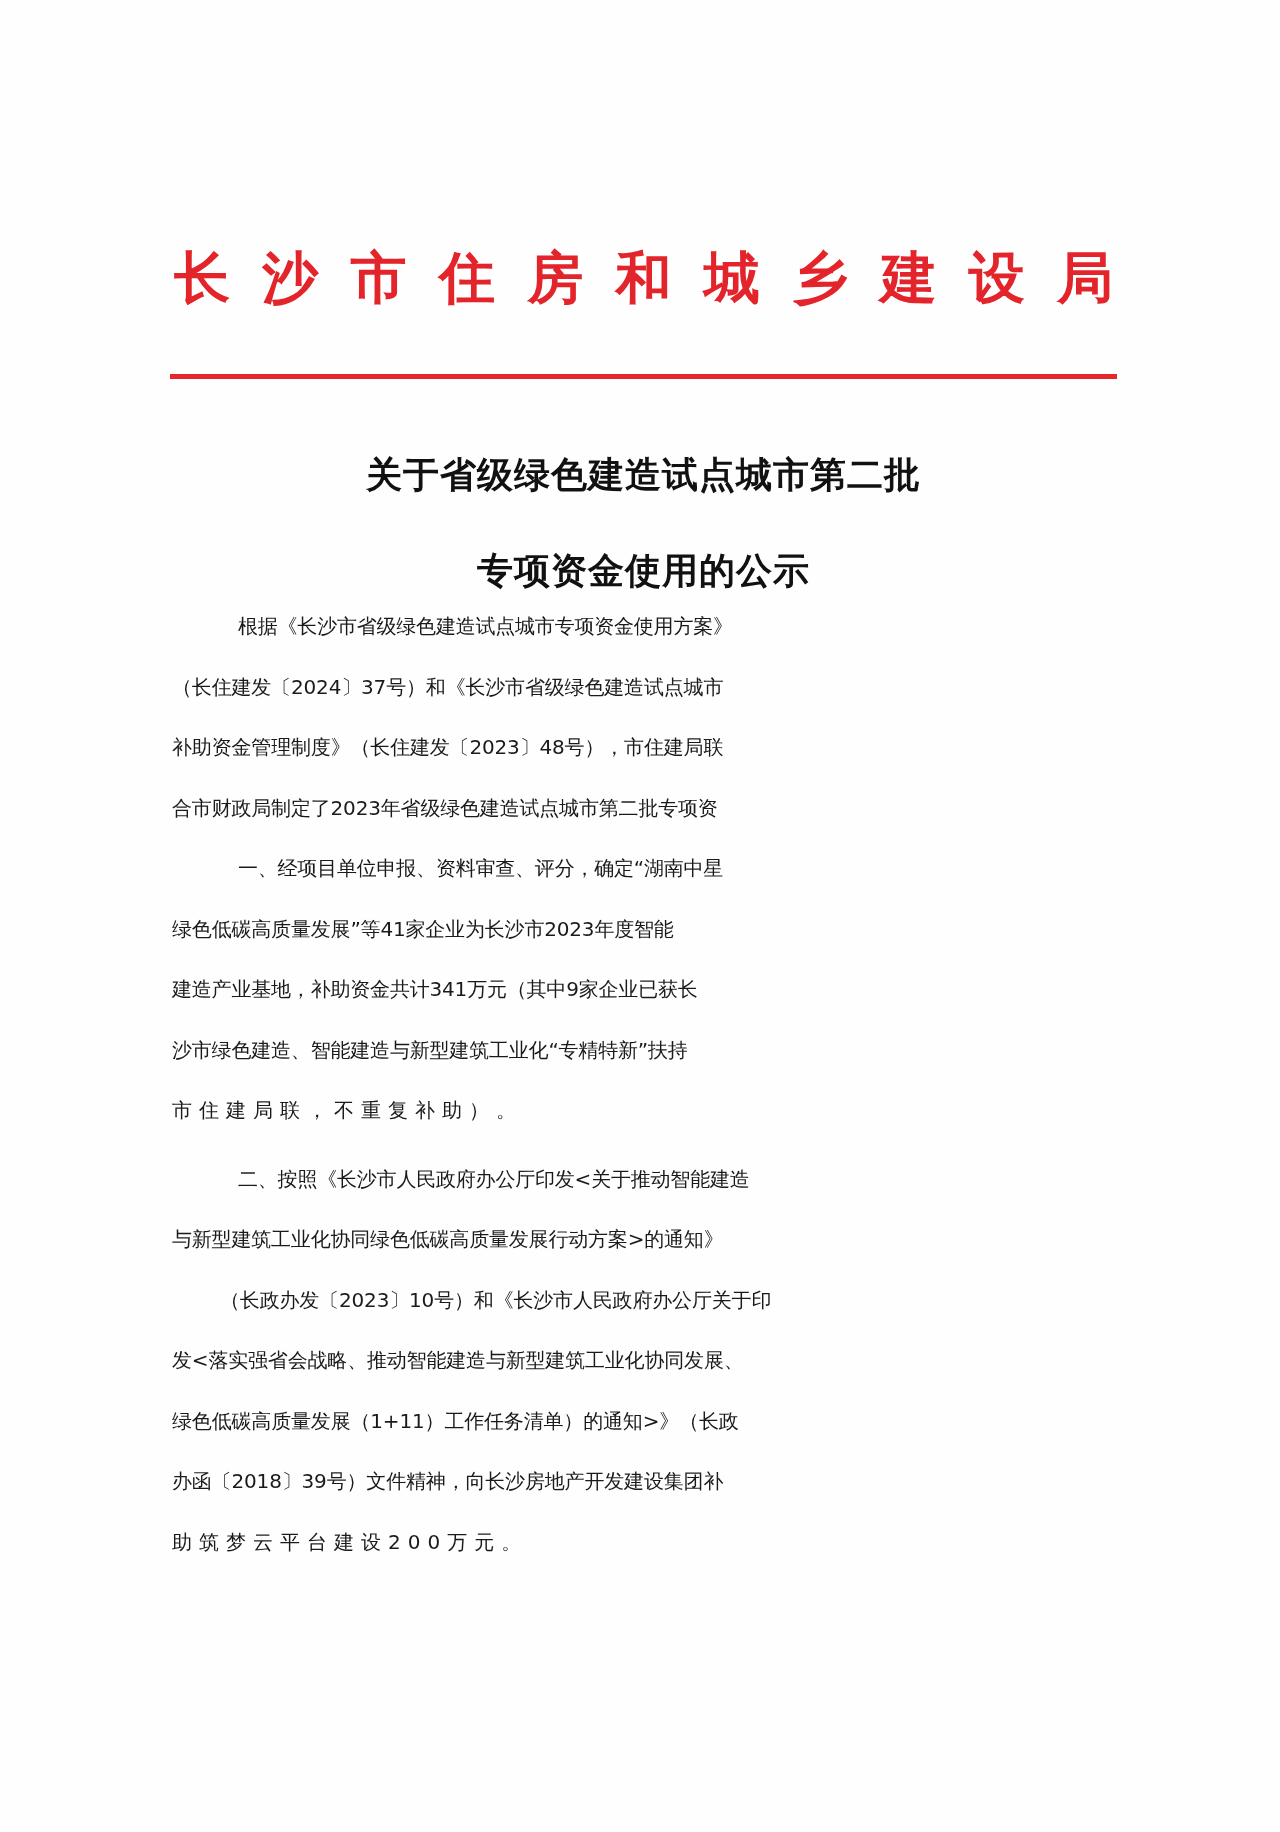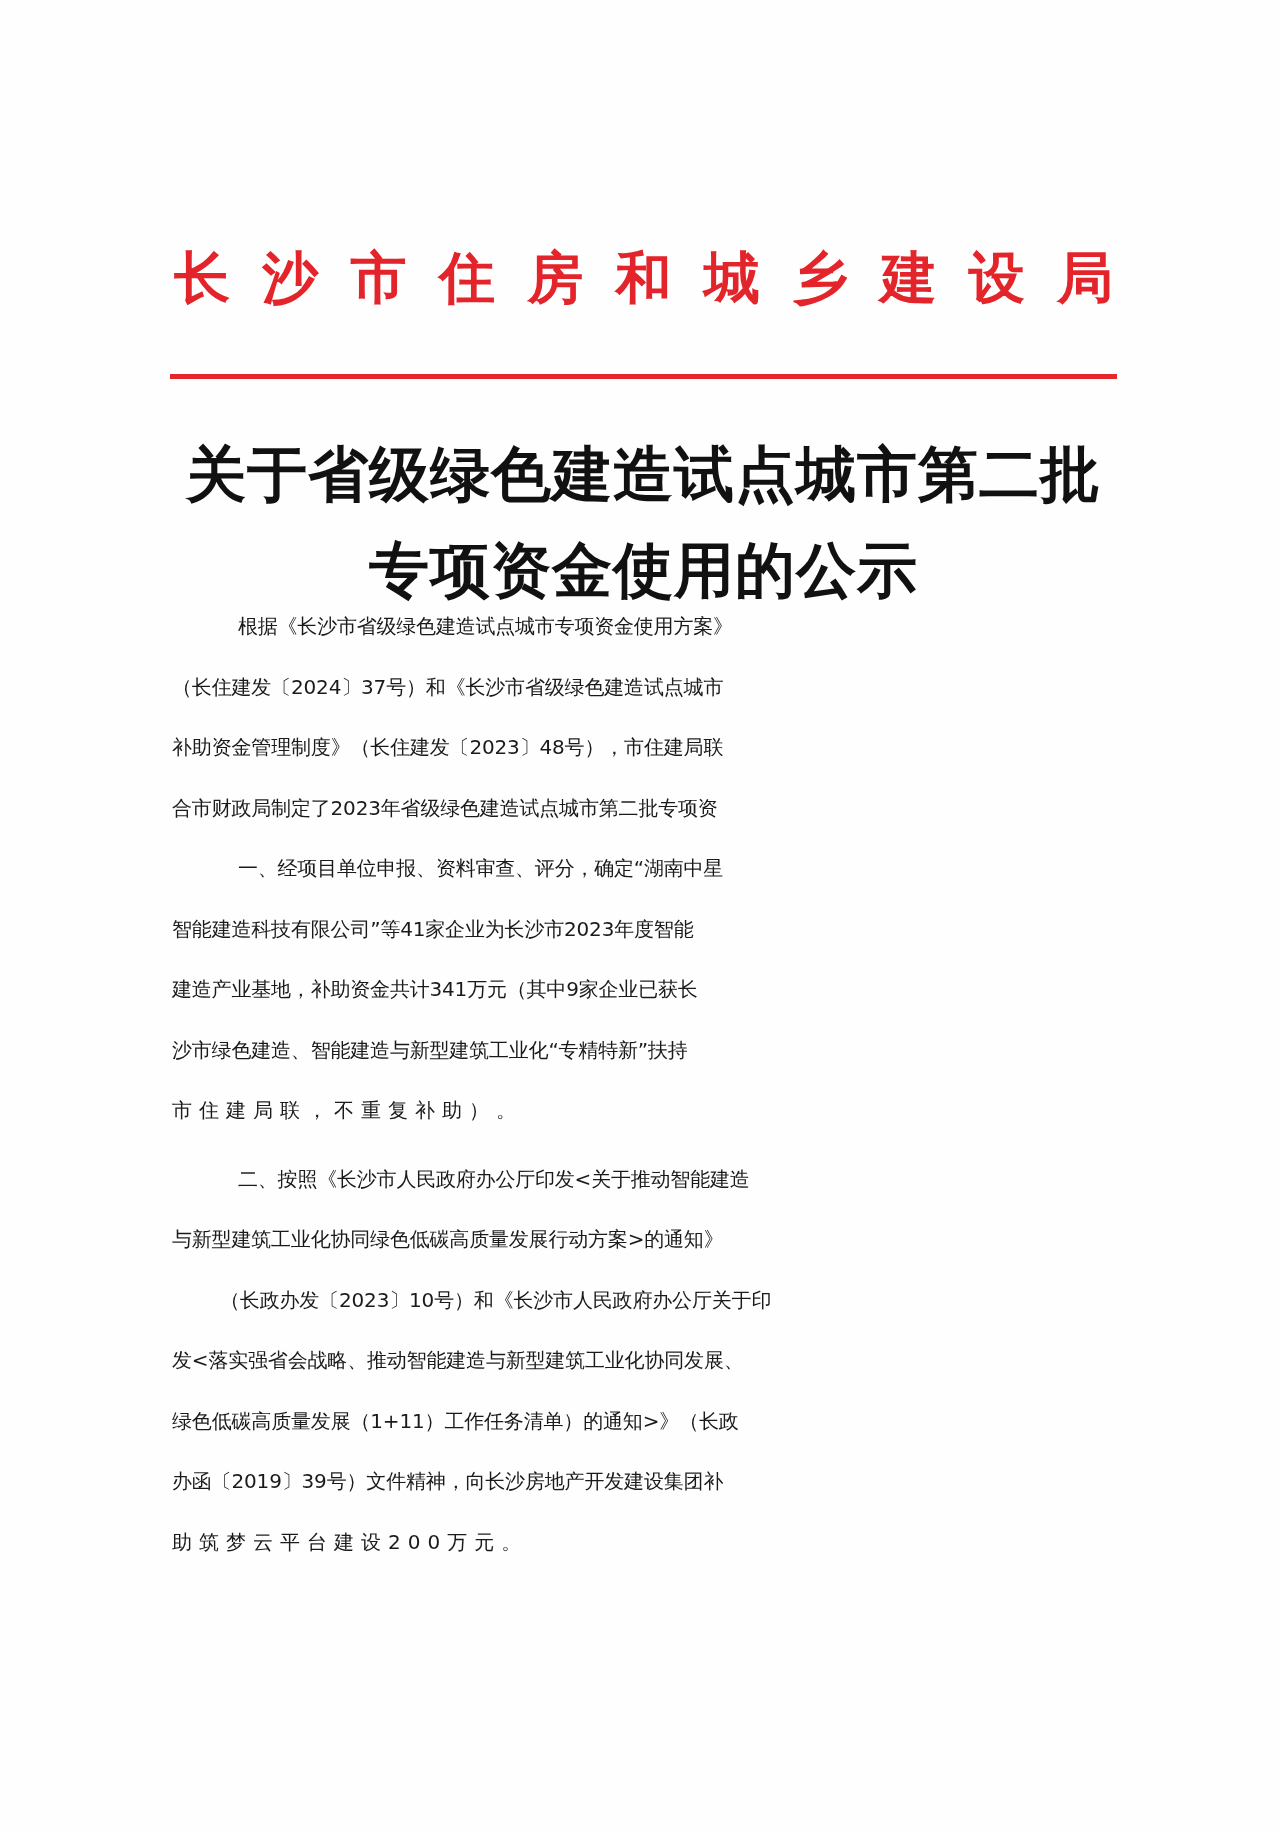--- a/index.html
+++ b/index.html
@@ -49,21 +49,21 @@
       background: #e5262c;
     }
     .doc-title {
       position: absolute;
       left: 170px;
       width: 947px;
       text-align: center;
       color: #111111;
       font-family: "DejaVu Serif", "Liberation Serif", serif;
       font-weight: bold;
-      font-size: 60px;
+      font-size: 36px;
       line-height: 60px;
       letter-spacing: 1px;
     }
     .doc-title.line1 { top: 444px; }
     .doc-title.line2 { top: 540px; }
     .body-text {
       position: absolute;
       left: 172px;
       top: 596px;
       width: 950px;
@@ -114,31 +114,31 @@
 
     <div>
       <span class="body-line indent" style="letter-spacing: -0.21px;">根据《长沙市省级绿色建造试点城市专项资金使用方案》</span>
       <span class="body-line" style="letter-spacing: -0.17px;">（长住建发〔2024〕37号）和《长沙市省级绿色建造试点城市</span>
       <span class="body-line" style="letter-spacing: -0.17px;">补助资金管理制度》（长住建发〔2023〕48号），市住建局联</span>
       <span class="body-line" style="letter-spacing: -0.18px;">合市财政局制定了2023年省级绿色建造试点城市第二批专项资</span>
     </div>
 
     <div>
       <span class="body-line indent" style="letter-spacing: -0.21px;">一、经项目单位申报、资料审查、评分，确定“湖南中星</span>
-      <span class="body-line" style="letter-spacing: -0.18px;">智能建造科技有限公司”等41家企业为长沙市2023年度智能</span>
+      <span class="body-line" style="letter-spacing: -0.18px;">绿色低碳高质量发展”等41家企业为长沙市2023年度智能</span>
       <span class="body-line" style="letter-spacing: -0.19px;">建造产业基地，补助资金共计341万元（其中9家企业已获长</span>
       <span class="body-line" style="letter-spacing: -0.19px;">沙市绿色建造、智能建造与新型建筑工业化“专精特新”扶持</span>
       <span class="body-line">市住建局联，不重复补助）。</span>
     </div>
     <span class="para-gap"></span>
 
     <div>
       <span class="body-line indent" style="letter-spacing: -0.2px;">二、按照《长沙市人民政府办公厅印发&lt;关于推动智能建造</span>
       <span class="body-line" style="letter-spacing: -0.19px;">与新型建筑工业化协同绿色低碳高质量发展行动方案&gt;的通知》</span>
       <span class="body-line" style="letter-spacing: -0.17px; margin-left: 48px;">（长政办发〔2023〕10号）和《长沙市人民政府办公厅关于印</span>
       <span class="body-line" style="letter-spacing: -0.18px;">发&lt;落实强省会战略、推动智能建造与新型建筑工业化协同发展、</span>
       <span class="body-line" style="letter-spacing: -0.17px;">绿色低碳高质量发展（1+11）工作任务清单）的通知&gt;》（长政</span>
-      <span class="body-line" style="letter-spacing: -0.17px;">办函〔2019〕39号）文件精神，向长沙房地产开发建设集团补</span>
+      <span class="body-line" style="letter-spacing: -0.17px;">办函〔2018〕39号）文件精神，向长沙房地产开发建设集团补</span>
       <span class="body-line">助筑梦云平台建设200万元。</span>
     </div>
   </div>
 
 </div>
 
 </body></html>

